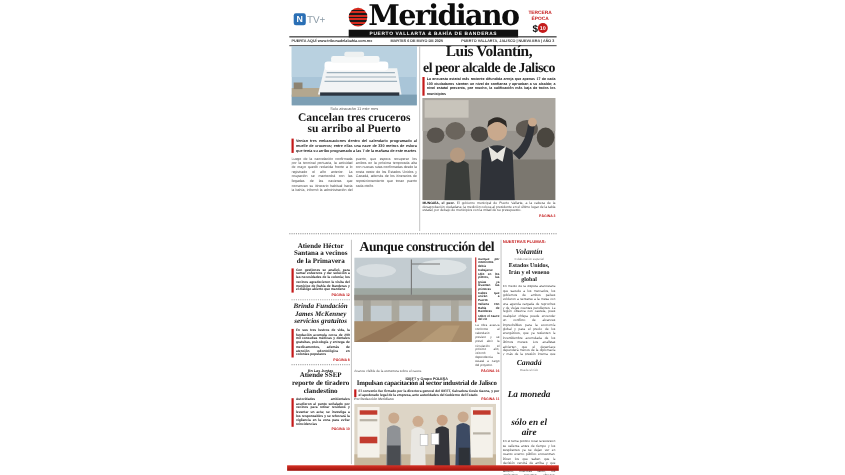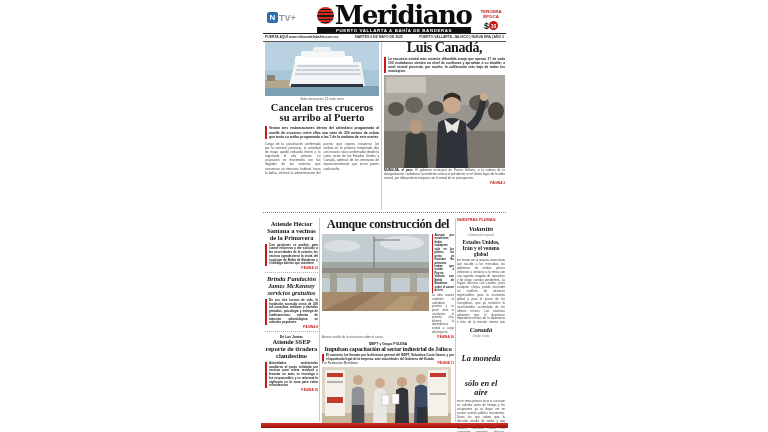--- a/index.html
+++ b/index.html
@@ -4,21 +4,21 @@
 <style>
   * { margin:0; padding:0; box-sizing:border-box; }
   html,body { width:768px; height:432px; background:#ffffff; overflow:hidden;
               font-family:"Liberation Sans", sans-serif; }
   .page { position:absolute; left:261px; top:3px; width:247px; height:426px; background:#fff; }
 
   
   .ntv { position:absolute; left:6px; top:9px; display:flex; align-items:center; gap:1px; }
   .ntv-n { width:11px; height:11px; background:#2a6fb5; border-radius:2px; color:#fff;
            font-weight:bold; font-size:8px; display:flex; align-items:center; justify-content:center; }
-  .ntv-rest { color:#8a9aa6; font-weight:bold; font-size:9px; letter-spacing:0; }
+  .ntv-rest { color:#8a9aa6; font-weight:normal; font-size:9px; letter-spacing:0; }
   .masthead { position:absolute; left:52px; top:1px; width:162px; text-align:center; }
   .mast-row { display:flex; align-items:center; justify-content:center; gap:1px; }
   .globe { width:17px; height:17px; border-radius:50%;
            background:repeating-linear-gradient(180deg,#d42a1e 0 2px,#1a1a1a 2px 3.2px); flex:0 0 auto; }
   .mast-title { font-family:"DejaVu Serif", serif; font-weight:bold; font-size:26px;
                 letter-spacing:-1.5px; color:#0d0d0d; line-height:0.9; }
   .mast-sub { margin:0 4px; background:#111; color:#fff; font-size:4.4px; font-weight:bold;
               letter-spacing:0.6px; padding:1px 0 0.5px; }
   .edition { position:absolute; right:2px; top:6px; width:30px; text-align:center; }
   .edition-txt { color:#c41a1a; font-weight:bold; font-size:4.4px; line-height:1.2; }
@@ -142,21 +142,22 @@
     </svg>
     <div class="caption cruise-cap">Solo atracarán 11 este mes</div>
     <div class="serifh cruise-head">Cancelan tres cruceros su arribo al Puerto</div>
     <div class="deck">Venían tres embarcaciones dentro del calendario programado al muelle de cruceros; entre ellas una nave de 330 metros de eslora que tenía su arribo programado a las 7 de la mañana de este martes</div>
     <div class="body-t two-col cruise-body">Luego de la cancelación confirmada por la terminal portuaria, la actividad de mayo quedó reducida frente a lo registrado el año anterior. La ocupación se mantendrá con las llegadas de las navieras que conservan su itinerario habitual hacia la bahía, informó la administración del puerto, que espera recuperar los arribos en la próxima temporada alta con nuevas rutas confirmadas desde la costa oeste de los Estados Unidos y Canadá, además de los itinerarios de reposicionamiento que tocan puerto cada otoño.</div>
   </div>
 
   <div class="vrule" style="left:120px; top:39px; height:168px;"></div>
 
   <div class="main-story">
-    <div class="serifh main-head1">Luis Canadá,</div>
+    <div class="serifh main-head1">Luis Volantín,</div>
+    <div class="serifh main-head2">el peor alcalde de Jalisco</div>
     <div class="deck">La encuesta estatal más reciente difundida arroja que apenas 17 de cada 100 ciudadanos sienten un nivel de confianza y aprueban a su alcalde; a nivel estatal presenta, por mucho, la calificación más baja de todos los municipios</div>
     <svg class="crowd-photo" viewBox="0 0 121 93" preserveAspectRatio="none">
       <rect width="121" height="93" fill="#98948e"></rect>
       <rect width="121" height="30" fill="#aaa69f"></rect>
       <rect x="2" y="2" width="40" height="16" fill="#c8c4bb"></rect>
       <ellipse cx="12" cy="34" rx="8" ry="7" fill="#59544e"></ellipse>
       <ellipse cx="30" cy="30" rx="9" ry="8" fill="#6b655d"></ellipse>
       <ellipse cx="52" cy="33" rx="8" ry="7" fill="#4e4a45"></ellipse>
       <ellipse cx="95" cy="28" rx="10" ry="8" fill="#5f5952"></ellipse>
       <ellipse cx="112" cy="36" rx="8" ry="9" fill="#4a463f"></ellipse>

